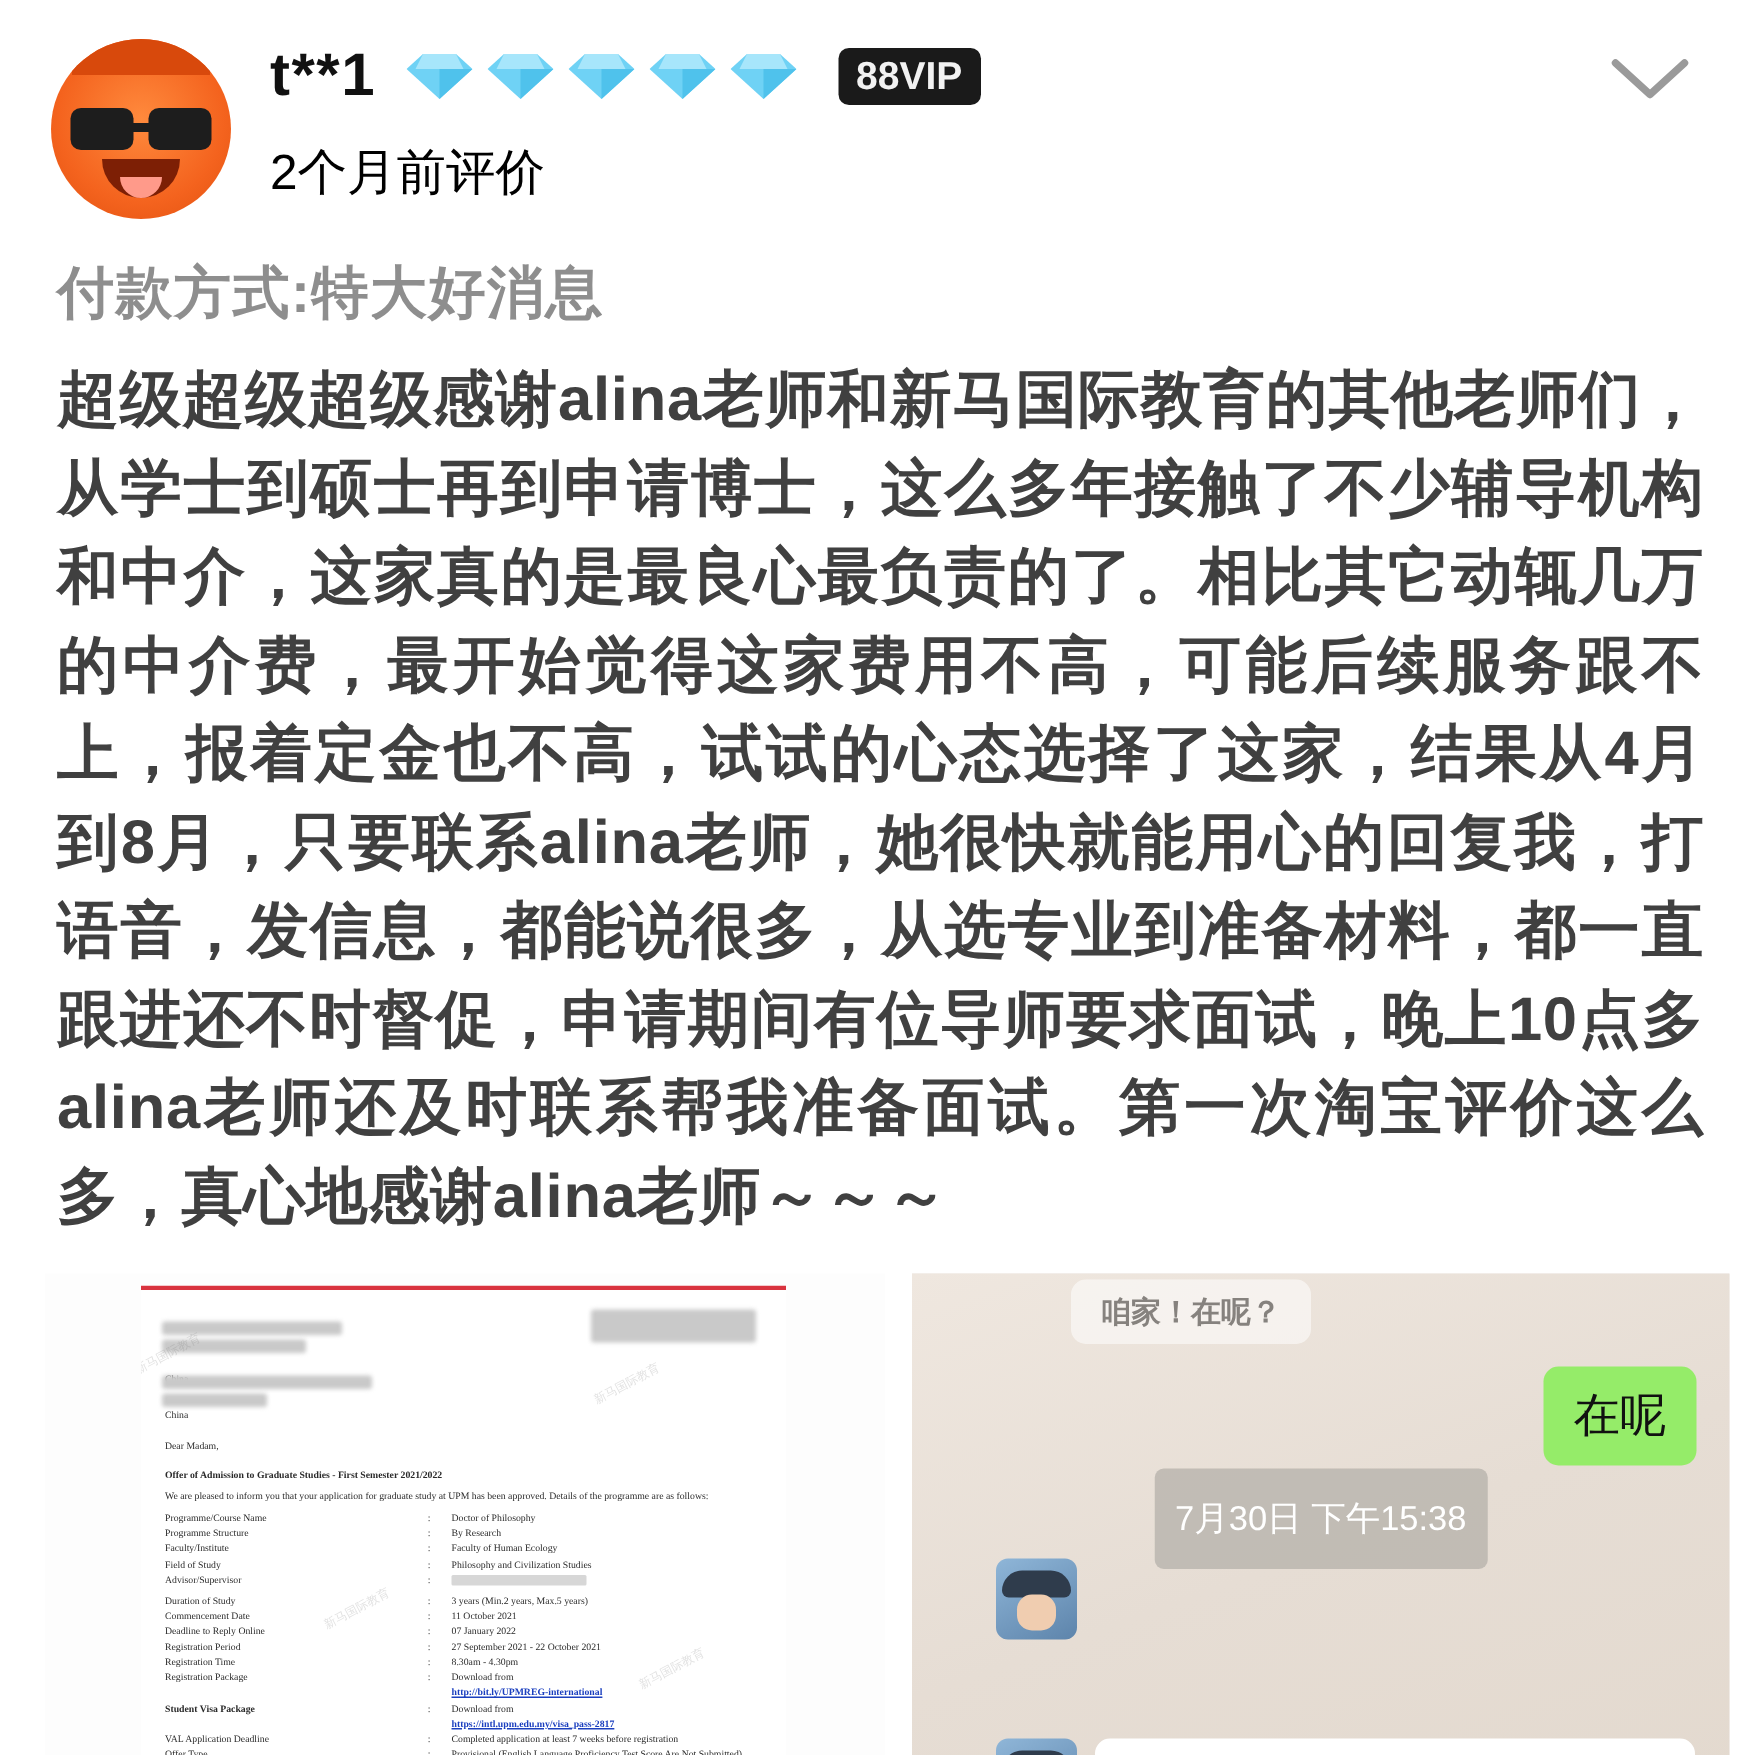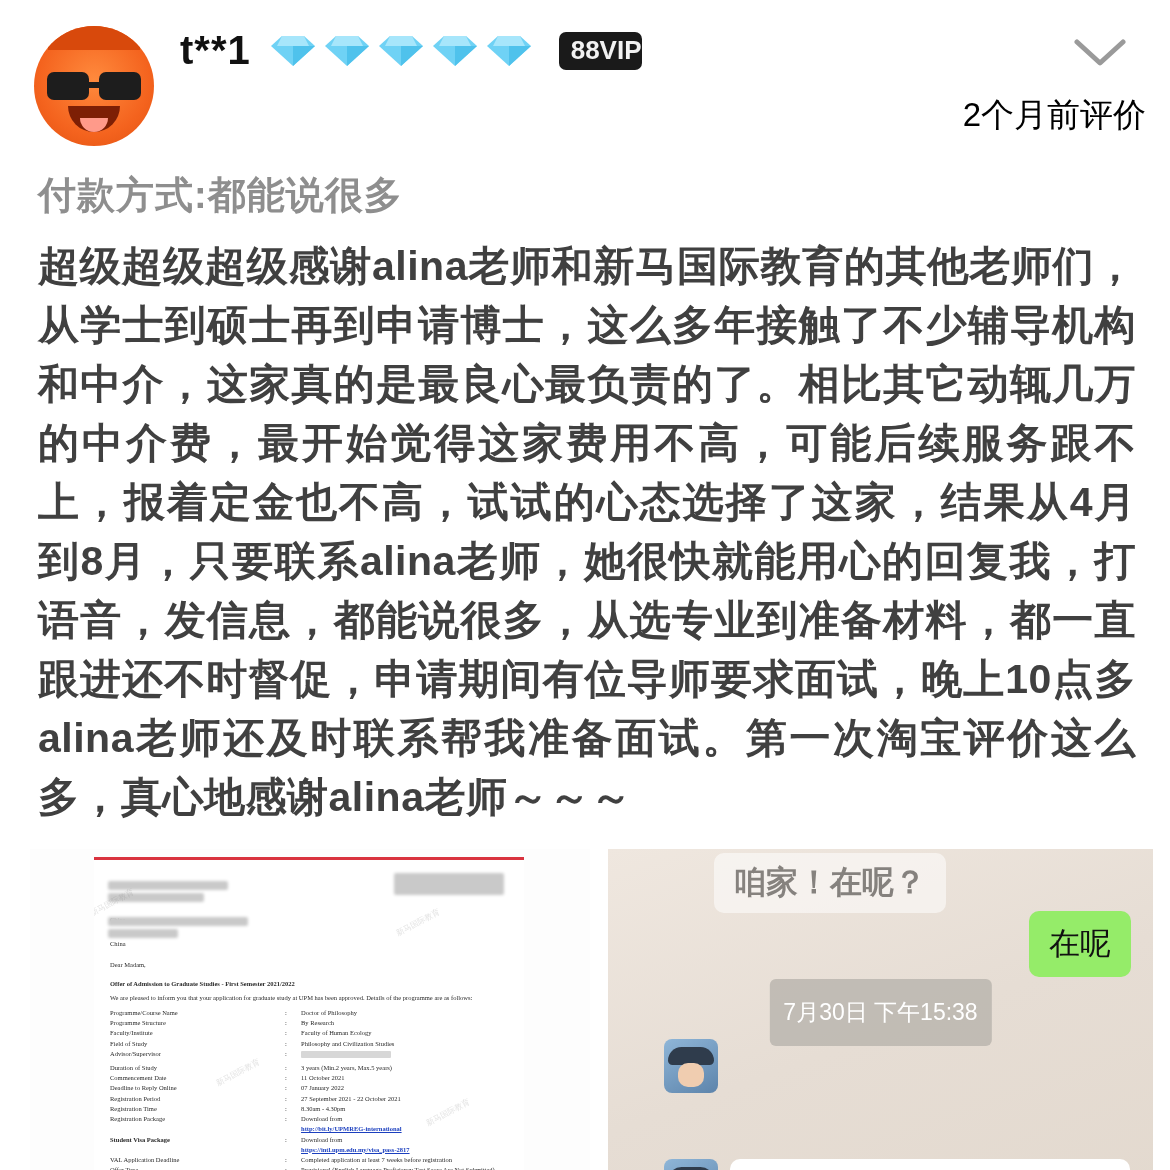--- a/index.html
+++ b/index.html
@@ -15,21 +15,20 @@
     position: relative;
     background: #fff;
   }
 
   
   .review-header {
     display: flex;
     align-items: flex-start;
     padding: 22px 24px 0 34px;
     position: relative;
-    text-align: right;
   }
   .avatar {
     width: 120px; height: 120px;
     border-radius: 50%;
     background: radial-gradient(circle at 50% 45%, #ff8a3d 0%, #f4631e 62%, #e0500f 100%);
     flex: 0 0 auto;
     position: relative;
     overflow: hidden;
     margin-top: 4px;
   }
@@ -100,21 +99,21 @@
     width: 44px; height: 30px;
     position: relative;
   }
   .diamond svg { display: block; }
   .vip-badge {
     margin-left: 14px;
     background: #1a1a1a;
     color: #f2f2f2;
     font-size: 26px;
     font-weight: bold;
-    padding: 5px 0 7px 12px;
+    padding: 5px 12px 7px 12px;
     border-radius: 7px;
     letter-spacing: 0px;
     line-height: 1;
     white-space: nowrap;
   }
   .review-date {
     margin-top: 20px;
     font-size: 33px;
     color: #000000;
   }
@@ -230,21 +229,21 @@
     background: linear-gradient(160deg, #efe7df 0%, #e6ddd4 45%, #e2d8cd 100%);
     overflow: hidden;
   }
   .chat-top-bubble {
     position: absolute;
     top: 4px; left: 106px;
     background: #ffffff;
     opacity: .55;
     border-radius: 10px;
     padding: 8px 20px;
-    font-size: 32px;
+    font-size: 20px;
     color: #333;
     font-weight: bold;
   }
   .chat-mine {
     position: absolute;
     top: 62px; right: 22px;
     background: #95ec69;
     border-radius: 10px;
     padding: 12px 20px;
     font-size: 31px;
@@ -367,21 +366,21 @@
       <div class="review-date">2个月前评价</div>
     </div>
 
     <div class="chevron">
       <svg width="52" height="32" viewBox="0 0 52 32">
           <polyline points="3,6 26,27 49,6" fill="none" stroke="#9a9a9a" stroke-width="5" stroke-linecap="round" stroke-linejoin="round"></polyline>
         </svg>
     </div>
   </div>
 
-  <div class="pay-method">付款方式:都能说很多</div>
+  <div class="pay-method">付款方式:特大好消息</div>
 
   <div class="review-body">超级超级超级感谢alina老师和新马国际教育的其他老师们，从学士到硕士再到申请博士，这么多年接触了不少辅导机构和中介，这家真的是最良心最负责的了。相比其它动辄几万的中介费，最开始觉得这家费用不高，可能后续服务跟不上，报着定金也不高，试试的心态选择了这家，结果从4月到8月，只要联系alina老师，她很快就能用心的回复我，打语音，发信息，都能说很多，从选专业到准备材料，都一直跟进还不时督促，申请期间有位导师要求面试，晚上10点多alina老师还及时联系帮我准备面试。第一次淘宝评价这么多，真心地感谢alina老师～～～</div>
 
   <div class="images">
 
     <div class="img-card img-left">
       <div class="doc">
         <div class="redline"></div>
 
         <div class="blur-block" style="left:14px;top:24px;width:120px;height:9px;"></div>

